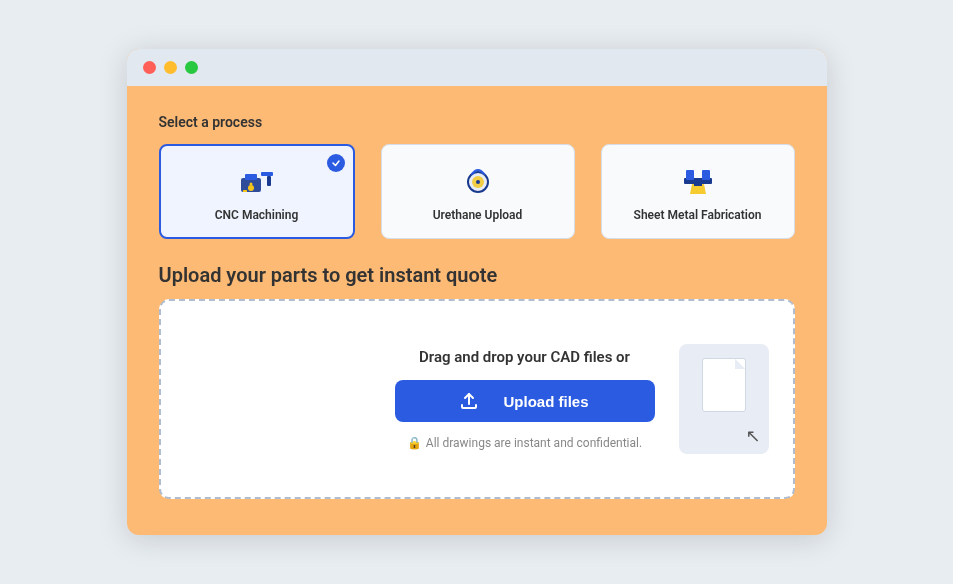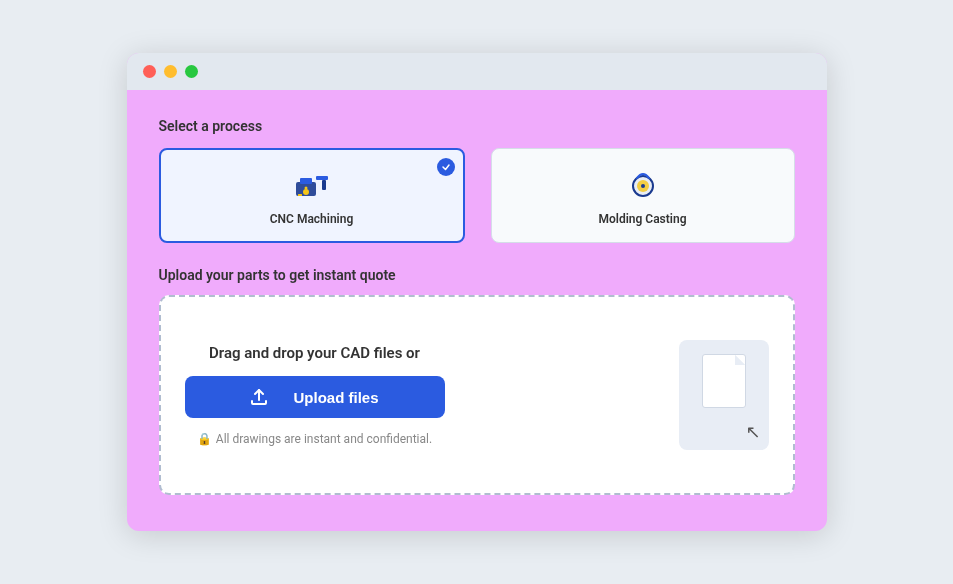--- a/index.html
+++ b/index.html
@@ -5,21 +5,21 @@
     * { box-sizing: border-box; margin: 0; padding: 0; }
     body {
       background: #e8edf2;
       display: flex;
       justify-content: center;
       align-items: center;
       min-height: 100vh;
       font-family: -apple-system, BlinkMacSystemFont, 'Segoe UI', Roboto, sans-serif;
     }
     .window {
-      background: #f0abfc;
+      background: #fdba74;
       border-radius: 12px;
       width: 700px;
       box-shadow: 0 4px 30px rgba(0,0,0,0.15);
       overflow: hidden;
     }
     .titlebar {
       background: #e2e8ef;
       padding: 12px 16px;
       display: flex;
       align-items: center;
@@ -93,33 +93,33 @@
       justify-content: center;
     }
     .process-name {
       font-size: 12px;
       font-weight: 600;
       color: #333;
       text-align: center;
       line-height: 1.3;
     }
     .upload-section-label {
-      font-size: 14px;
+      font-size: 20px;
       font-weight: 600;
       color: #333;
       margin-bottom: 12px;
     }
     .upload-zone {
       border: 2px dashed #b0bdd0;
       border-radius: 10px;
       background: #fff;
       padding: 40px 24px;
       display: flex;
       align-items: center;
-      justify-content: space-between;
+      justify-content: flex-end;
       gap: 24px;
       min-height: 200px;
     }
     .upload-left {
       display: flex;
       flex-direction: column;
       align-items: center;
       gap: 14px;
     }
     .drag-text {
@@ -226,23 +226,35 @@
 
       <div class="process-card">
         <div class="process-icon">
           <svg width="40" height="40" viewBox="0 0 40 40">
             <circle cx="20" cy="22" r="10" fill="#e8edf5" stroke="#1a3a8f" stroke-width="2"></circle>
             <circle cx="20" cy="22" r="6" fill="#f5c518" opacity="0.8"></circle>
             <path d="M14 14 Q20 6 26 14" stroke="#2b5be0" stroke-width="2" fill="none" stroke-linecap="round"></path>
             <circle cx="20" cy="22" r="2" fill="#1a3a8f"></circle>
           </svg>
         </div>
-        <div class="process-name">Molding Casting</div>
-      </div>
-
+        <div class="process-name">Urethane Upload</div>
+      </div>
+
+      <div class="process-card">
+        <div class="process-icon">
+          <svg width="40" height="40" viewBox="0 0 40 40">
+            <rect x="6" y="18" width="28" height="6" rx="1" fill="#1a3a8f"></rect>
+            <rect x="8" y="10" width="8" height="10" rx="1" fill="#2b5be0"></rect>
+            <rect x="24" y="10" width="8" height="10" rx="1" fill="#2b5be0"></rect>
+            <path d="M14 24 L12 34 L28 34 L26 24" fill="#f5c518" opacity="0.9"></path>
+            <rect x="16" y="24" width="8" height="2" fill="#1a3a8f"></rect>
+          </svg>
+        </div>
+        <div class="process-name">Sheet Metal Fabrication</div>
+      </div>
 
 
 
     </div>
 
     <div class="upload-section-label">Upload your parts to get instant quote</div>
 
     <div class="upload-zone">
       <div class="upload-left">
         <div class="drag-text">Drag and drop your CAD files or</div>

